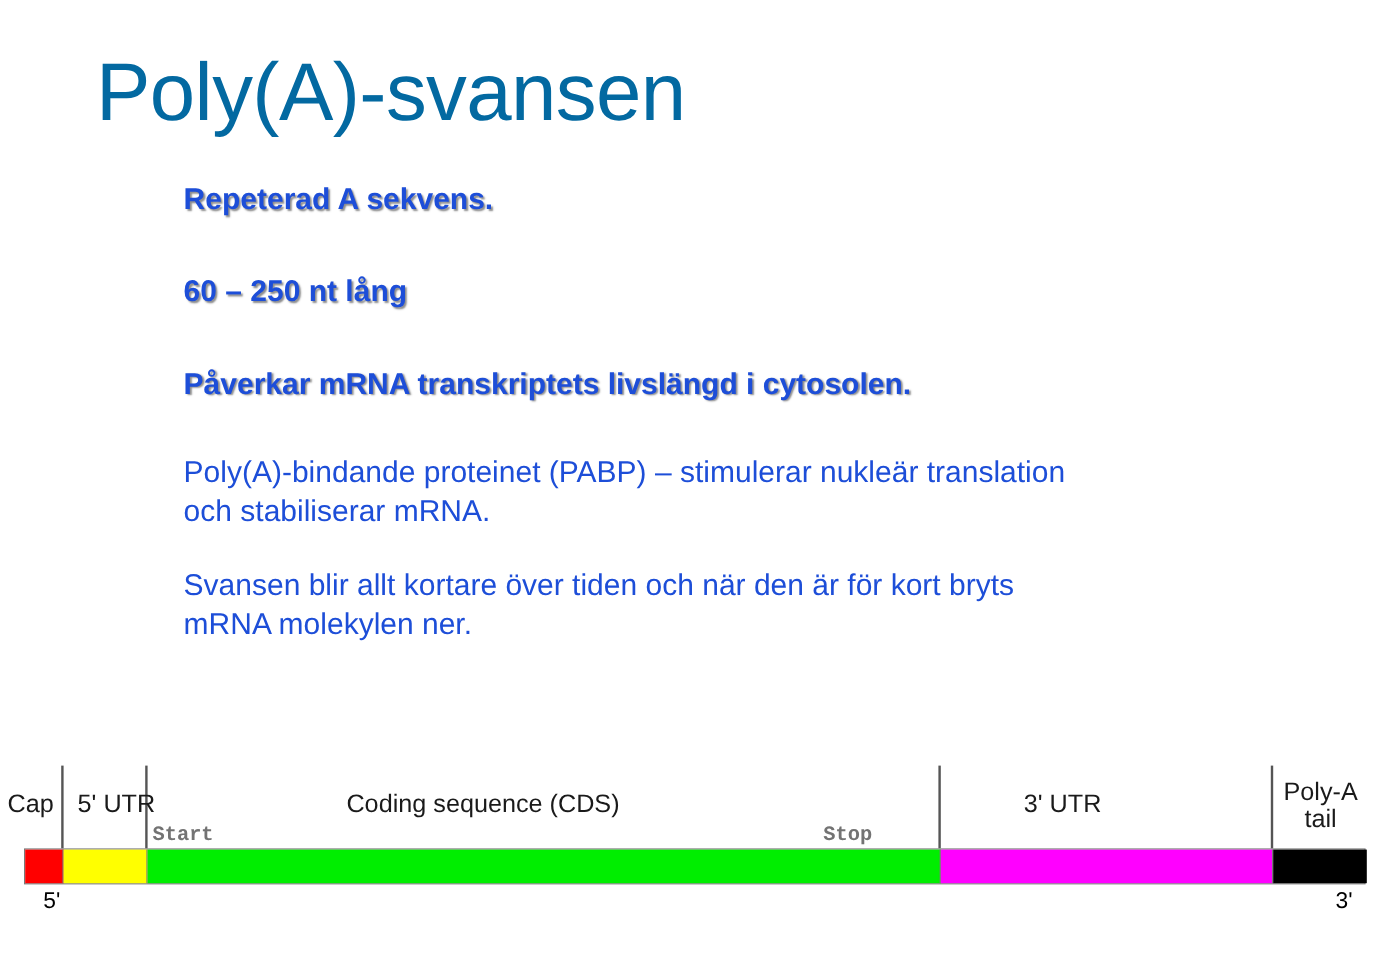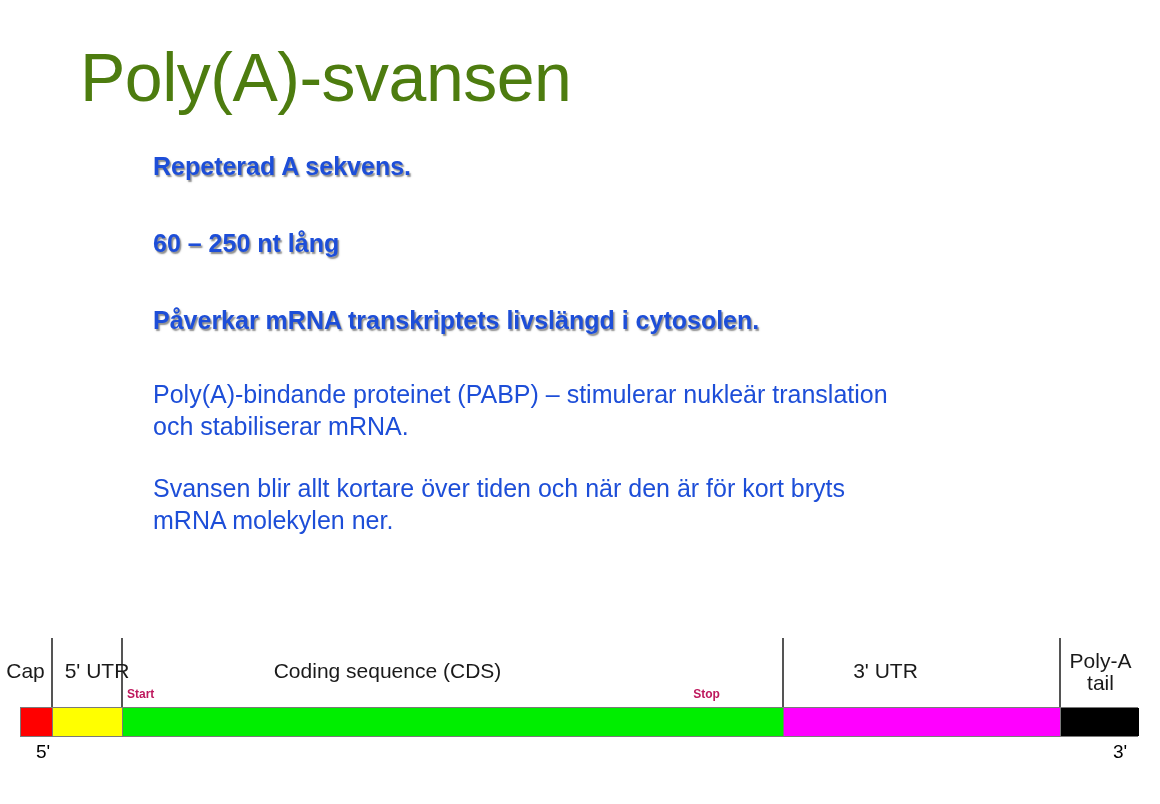--- a/index.html
+++ b/index.html
@@ -18,21 +18,21 @@
 
   
   #slide-title {
     position: absolute;
     left: 80px;
     top: 43px;
     font-size: 68px;
     font-weight: 400;
     line-height: 1.0;
     letter-spacing: -0.5px;
-    color: #4d7c0f;
+    color: #0369a1;
     white-space: nowrap;
   }
 
   
   #body-text {
     position: absolute;
     left: 153px;
     top: 150px;
     width: 880px;
   }
@@ -83,24 +83,25 @@
   .region-label {
     position: absolute;
     font-size: 21px;
     color: #1a1a1a;
     text-align: center;
     white-space: nowrap;
     line-height: 22px;
   }
   .codon-label {
     position: absolute;
-    font-size: 12px;
+    font-size: 17px;
     font-weight: bold;
-    color: #be185d;
+    color: #737373;
     white-space: nowrap;
+    font-family: Liberation Mono, monospace;
   }
   .end-label {
     position: absolute;
     font-size: 19px;
     color: #000000;
     white-space: nowrap;
   }
 
   
   #mrna-bar {
@@ -146,21 +147,21 @@
 
   <div class="tick" style="left:51px; top:38px; height:69px;"></div>
   <div class="tick" style="left:121px; top:38px; height:69px;"></div>
   <div class="tick" style="left:782px; top:38px; height:69px;"></div>
   <div class="tick" style="left:1059px; top:38px; height:69px;"></div>
 
   <div class="region-label" style="left:0px; top:60px; width:51px;">Cap</div>
 
   <div class="region-label" style="left:53px; top:60px; width:88px;">5' UTR</div>
 
-  <div class="region-label" style="left:114px; top:60px; width:547px;">Coding sequence (CDS)</div>
+  <div class="region-label" style="left:129px; top:60px; width:547px;">Coding sequence (CDS)</div>
 
   <div class="region-label" style="left:748px; top:60px; width:275px;">3' UTR</div>
 
   <div class="region-label" style="left:1061px; top:50px; width:79px;"><span>Poly-A</span><br><span>tail</span></div>
 
   <div class="codon-label" style="left:127px; top:87px;">Start</div>
 
   <div class="codon-label" style="left:648px; top:87px; width:117px; text-align:center;">Stop</div>
 
   <div id="mrna-bar">

